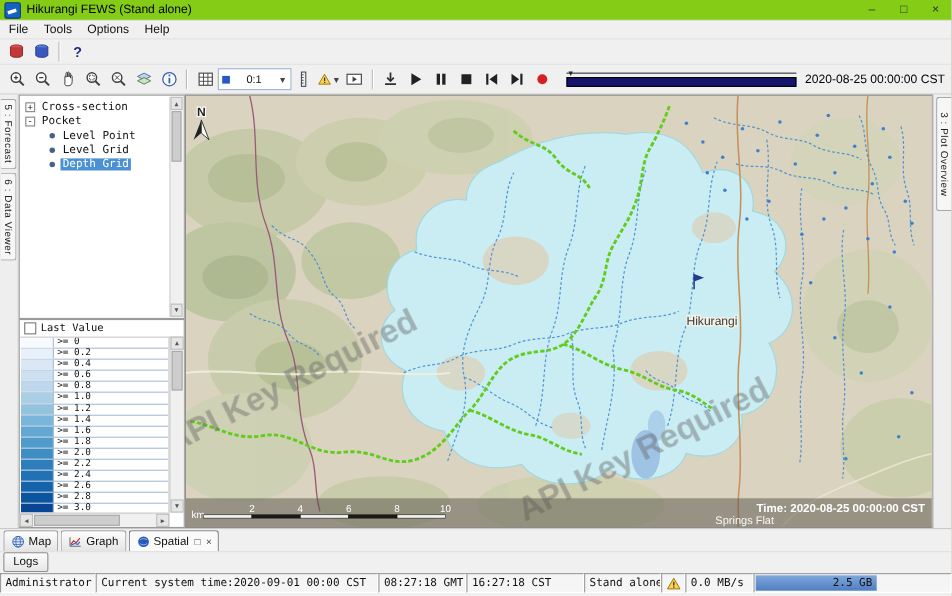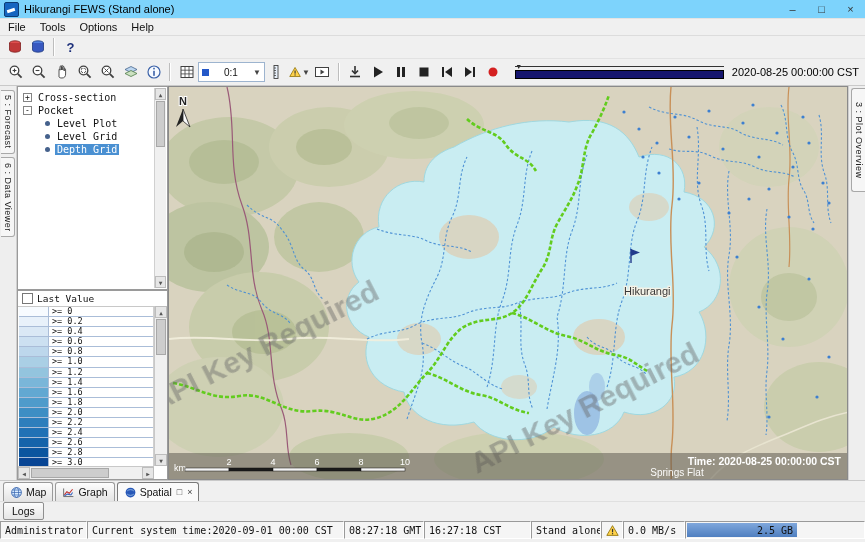--- a/index.html
+++ b/index.html
@@ -1,21 +1,21 @@
 <!DOCTYPE html>
 <html><head>
 <meta charset="utf-8">
 <style>
   html,body{margin:0;padding:0;}
   body{width:865px;height:542px;overflow:hidden;background:#f0f0f0;
        font-family:"Liberation Sans",sans-serif;font-size:11px;color:#111;}
   .window{position:relative;width:865px;height:542px;background:#f0f0f0;outline:1px solid #8a8a8a;}
 
   
-  .titlebar{position:absolute;top:0;left:0;width:865px;height:19px;background:#7dd3fc;
+  .titlebar{position:absolute;top:0;left:0;width:865px;height:19px;background:#84cc16;
             display:flex;align-items:center;padding-left:4px;box-sizing:border-box;border-bottom:1px solid #e3e3e3;}
   .app-icon{width:13px;height:13px;background:#1565c0;border:1px solid #0d3c74;border-radius:2px;
             position:relative;margin-right:5px;flex:none;}
   .app-icon::after{content:"";position:absolute;left:2px;top:6px;width:8px;height:3px;background:#fff;transform:rotate(-18deg);}
   .title-text{font-size:11px;color:#000;white-space:nowrap;}
   .win-controls{margin-left:auto;display:flex;height:100%;}
   .win-btn{width:29px;height:100%;display:flex;align-items:center;justify-content:center;font-size:11px;color:#333;}
 
   
   .menubar{position:absolute;top:19px;left:0;width:865px;height:17px;background:#f0f0f0;
@@ -299,21 +299,21 @@
           <div class="tree-row">
             <span class="expander">+</span>
             <span class="tree-label">Cross-section</span>
           </div>
           <div class="tree-row">
             <span class="expander">-</span>
             <span class="tree-label">Pocket</span>
           </div>
           <div class="tree-row tree-child">
             <span class="bullet"></span>
-            <span class="tree-label">Level Plot</span>
+            <span class="tree-label">Level Point</span>
           </div>
           <div class="tree-row tree-child">
             <span class="bullet"></span>
             <span class="tree-label">Level Grid</span>
           </div>
           <div class="tree-row tree-child">
             <span class="bullet"></span>
             <span class="tree-label selected">Depth Grid</span>
           </div>
         </div>

